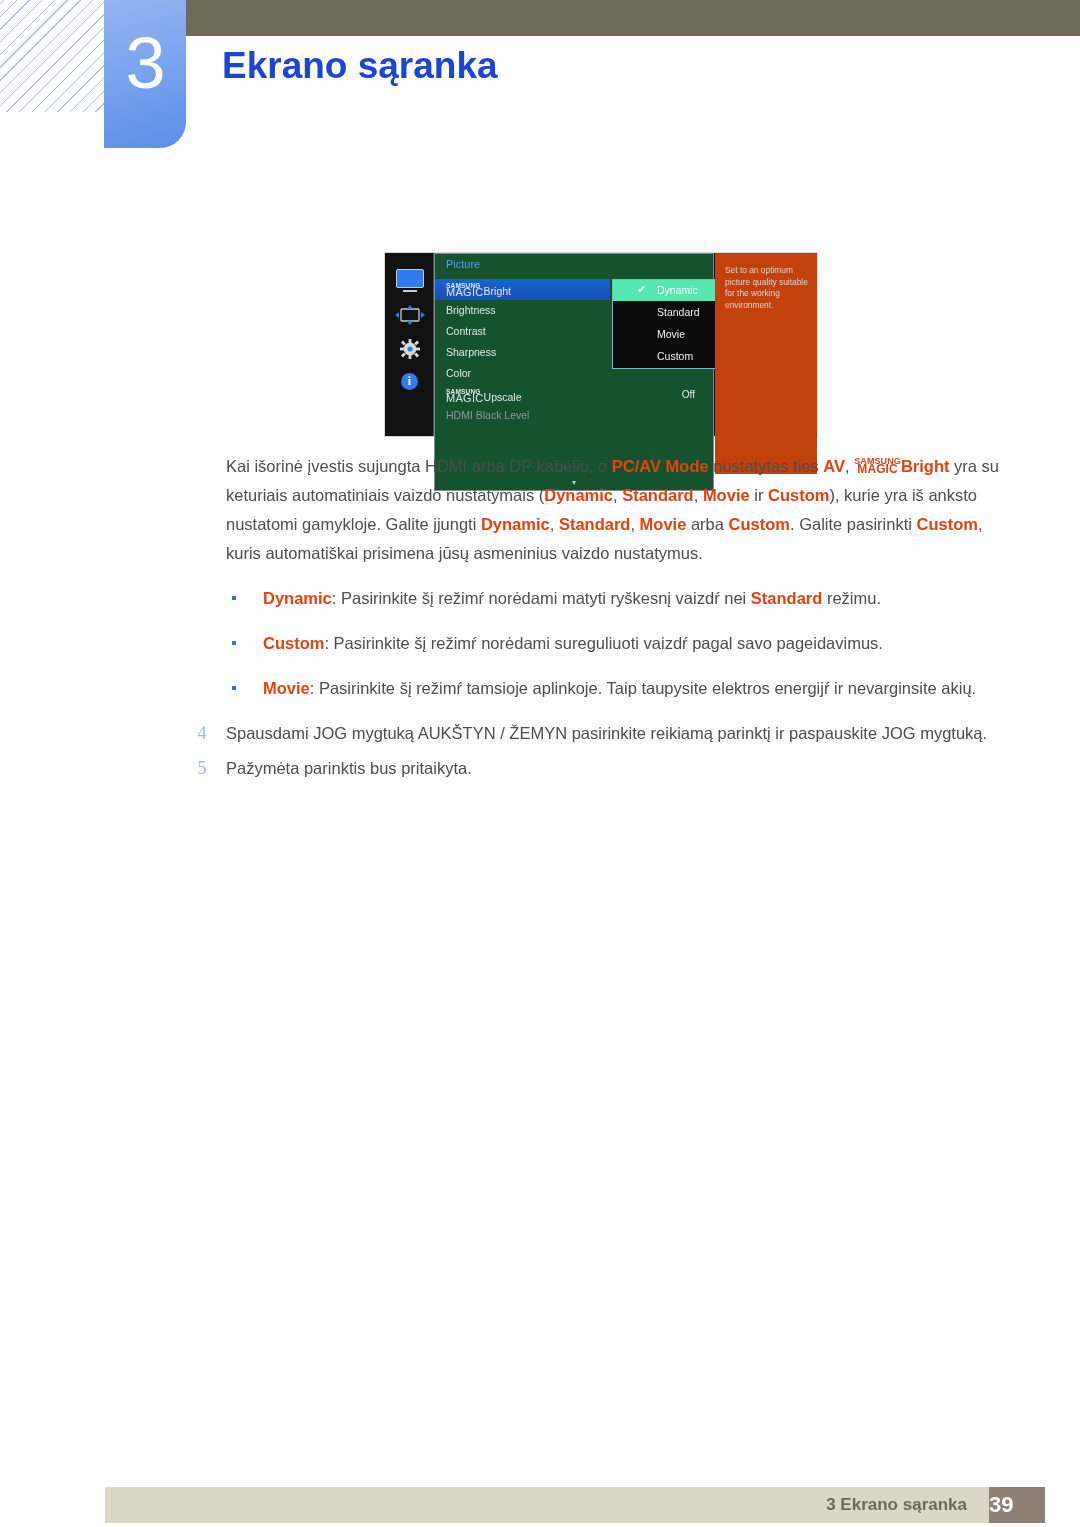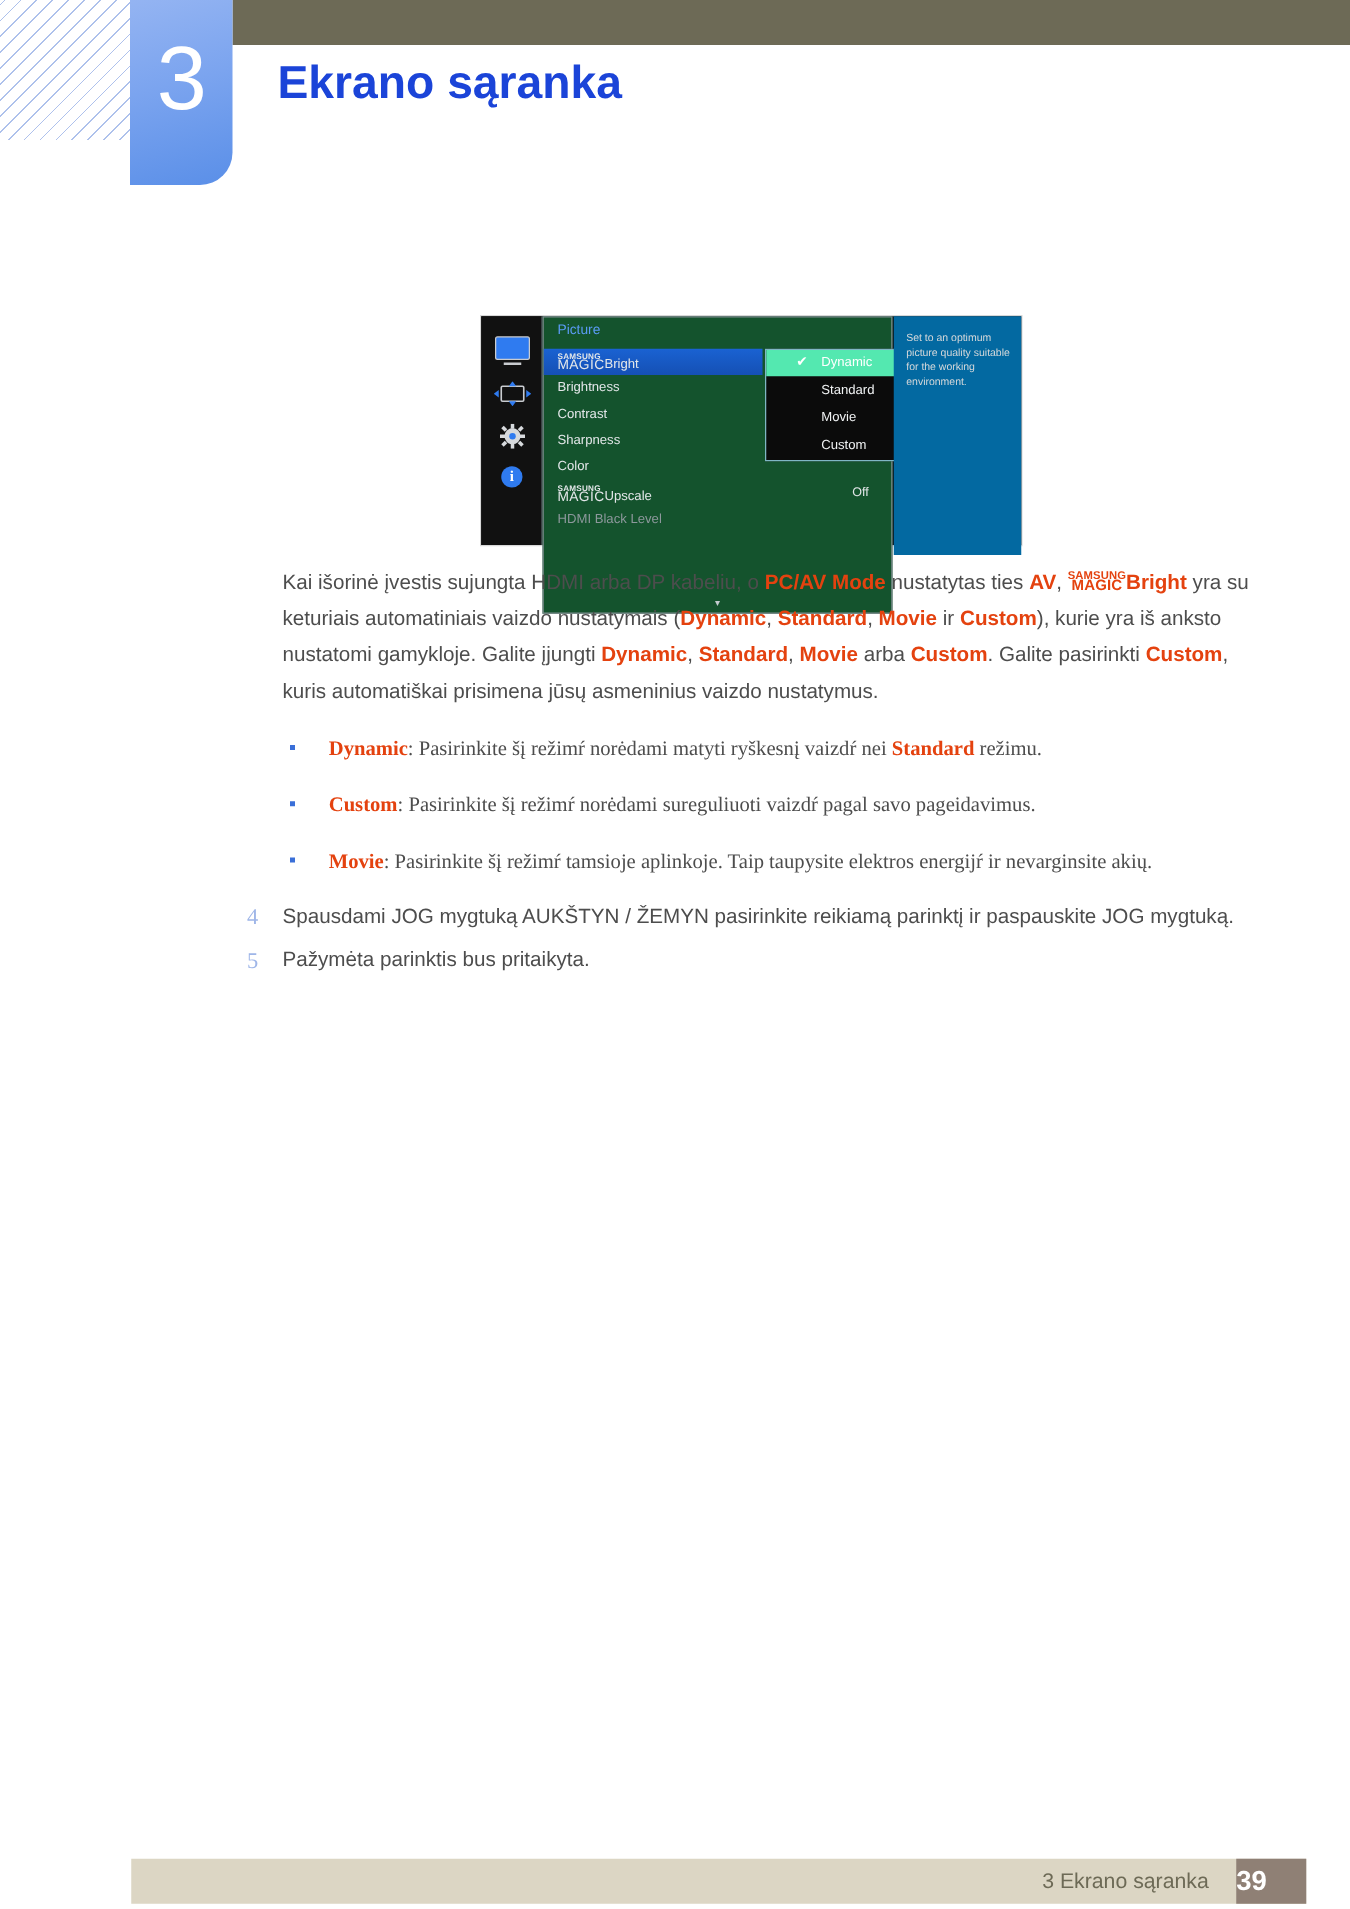--- a/index.html
+++ b/index.html
@@ -188,22 +188,22 @@
     position: absolute;
     left: 50%; bottom: 3px;
     transform: translateX(-50%);
     color: #c4cbcf;
     font-size: 8px;
   }
 
   .osd-tip {
     position: absolute;
     left: 330px; top: 0;
-    width: 102px; height: 191px;
-    background: #0369a1;
+    width: 102px; height: 221px;
+    background: #c2410c;
   }
   .osd-tip p {
     margin: 0;
     position: absolute;
     left: 10px; top: 12px;
     width: 86px;
     color: #d5d8da;
     font-size: 8.4px;
     line-height: 11.6px;
   }
@@ -233,21 +233,20 @@
     position: relative;
     top: 1px;
   }
   .magic-inline .s1 { display: block; font-size: 9px; letter-spacing: .1px; }
   .magic-inline .s2 { display: block; font-size: 12px; letter-spacing: .1px; }
 
   ul.blist {
     margin: 16px 0 0 0;
     padding: 0;
     list-style: none;
-    font-family: Liberation Serif, serif;
   }
   ul.blist li {
     position: relative;
     padding: 0 60px 0 263px;
     margin-bottom: 16px;
     color: #4d4d4d;
     font-size: 16.5px;
     line-height: 29px;
   }
   ul.blist li .bul {
@@ -287,21 +286,21 @@
     width: 940px; height: 36px;
     background: #dcd6c4;
   }
   .foot-label {
     position: absolute;
     right: 78px; top: 0;
     height: 36px;
     line-height: 36px;
     color: #6d6a56;
     font-size: 17px;
-    font-weight: normal;
+    font-weight: bold;
     white-space: nowrap;
     text-align: right;
   }
   .pagebox {
     position: absolute;
     right: 0; top: 0;
     width: 56px; height: 36px;
     background: #8f8075;
     color: #ffffff;
     font-size: 22px;

